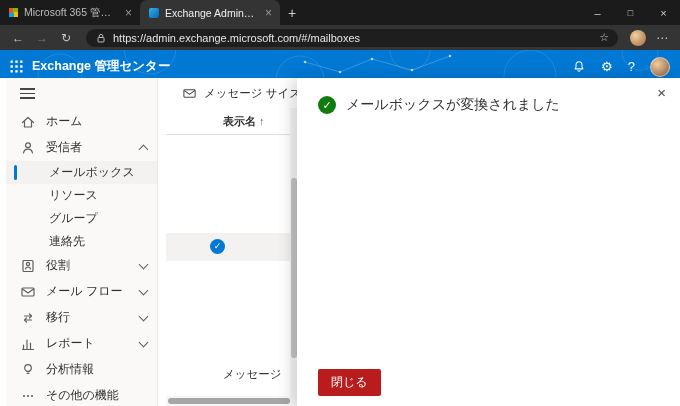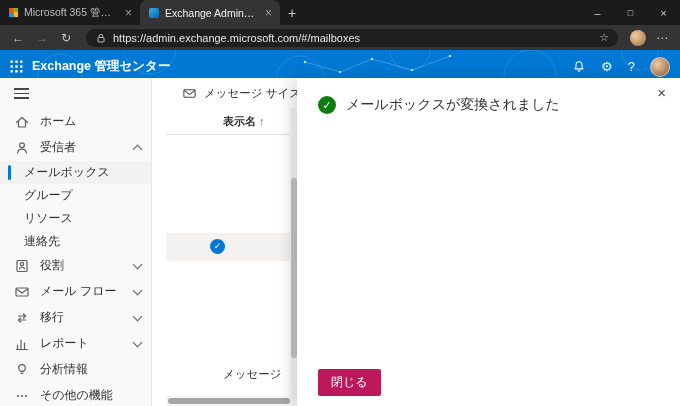--- a/index.html
+++ b/index.html
@@ -32,25 +32,25 @@
   .pattern{position:absolute;inset:0;pointer-events:none;}
   .waffle{width:32px;display:flex;align-items:center;justify-content:center;z-index:1;}
   .suite-title{font-size:12.5px;font-weight:600;z-index:1;}
   .suite-right{margin-left:auto;display:flex;align-items:center;gap:15px;padding-right:10px;z-index:1;}
   .s-glyph{font-size:13px;color:#fff;line-height:1;}
   .s-avatar{width:20px;height:20px;border-radius:50%;background:radial-gradient(circle at 35% 35%,#f0cfa0,#8a5a3a);border:1px solid rgba(255,255,255,.5);box-sizing:border-box;}
 
   
   .app{position:absolute;top:78px;left:0;right:0;height:328px;background:#fff;}
 
-  .nav{position:absolute;left:0;top:0;bottom:0;width:152px;background:#faf9f8;border-right:1px solid #ebe9e7;box-sizing:border-box;overflow:hidden;}
+  .nav{position:absolute;left:6px;top:0;bottom:0;width:152px;background:#faf9f8;border-right:1px solid #ebe9e7;box-sizing:border-box;overflow:hidden;}
   .hamburger{margin:10px 0 10px 14px;width:15px;display:flex;flex-direction:column;gap:3px;}
   .hamburger i{display:block;height:1.5px;background:#484644;}
   .nav-item{position:relative;height:26px;display:flex;align-items:center;gap:10px;padding:0 10px 0 14px;font-size:12px;color:#323130;cursor:default;}
-  .nav-item.sub{height:23px;padding-left:24px;}
+  .nav-item.sub{height:23px;padding-left:43px;}
   .nav-item.sub.selected{background:#f3f2f1;}
   .nav-item.sub.selected::before{content:"";position:absolute;left:8px;top:4px;bottom:4px;width:3px;border-radius:2px;background:#0078d4;}
   .nicon{width:16px;height:16px;display:flex;align-items:center;justify-content:center;flex:0 0 auto;}
   .nicon svg{stroke:#605e5c;fill:none;stroke-width:1.2;stroke-linecap:round;stroke-linejoin:round;}
   .nlabel{white-space:nowrap;overflow:hidden;text-overflow:ellipsis;}
   .chev{margin-left:auto;width:6px;height:6px;border-right:1.3px solid #605e5c;border-bottom:1.3px solid #605e5c;flex:0 0 auto;}
   .chev.down{transform:rotate(45deg);margin-top:-3px;}
   .chev.up{transform:rotate(-135deg);margin-top:3px;}
 
   .main{position:absolute;left:166px;right:0;top:0;bottom:0;background:#fff;}
@@ -69,21 +69,21 @@
   .hscroll{position:absolute;left:0;bottom:0;width:131px;height:10px;background:#f6f6f6;}
   .hthumb{position:absolute;left:2px;bottom:2px;width:122px;height:6px;background:#a6a6a6;border-radius:3px;}
 
   
   .flyout{position:absolute;left:297px;right:0;top:0;bottom:0;background:#fff;box-shadow:-6px 0 14px rgba(0,0,0,.15);z-index:5;}
   .fclose{position:absolute;top:7px;right:14px;font-size:15px;color:#484644;line-height:1;cursor:default;}
   .phead{display:flex;align-items:center;gap:10px;padding:18px 0 0 21px;}
   .success{width:18px;height:18px;border-radius:50%;background:#107c10;display:flex;align-items:center;justify-content:center;flex:0 0 auto;}
   .success span{color:#fff;font-size:11px;font-weight:700;line-height:1;}
   .ptitle{font-size:14px;font-weight:400;color:#323130;}
-  .pbtn{position:absolute;left:21px;bottom:10px;background:#be185d;color:#fff;border:none;border-radius:2px;font-size:12px;font-family:Liberation Sans, sans-serif;padding:5px 13px;cursor:pointer;}
+  .pbtn{position:absolute;left:21px;bottom:10px;background:#b91c1c;color:#fff;border:none;border-radius:2px;font-size:12px;font-family:Liberation Sans, sans-serif;padding:5px 13px;cursor:pointer;}
 </style>
 </head>
 <body>
 
 <div class="screen">
 
   <div class="tabstrip">
     <div class="tab">
       <span class="fav-ms"></span>
       <span class="tab-title">Microsoft 365 管理センター - Home</span>
@@ -189,24 +189,24 @@
             </svg>
         </span>
         <span class="nlabel">受信者</span>
         <span class="chev up"></span>
       </div>
 
       <div class="nav-item sub selected">
         <span class="nlabel">メールボックス</span>
       </div>
       <div class="nav-item sub">
+        <span class="nlabel">リソース</span>
+      </div>
+      <div class="nav-item sub">
         <span class="nlabel">グループ</span>
-      </div>
-      <div class="nav-item sub">
-        <span class="nlabel">リソース</span>
       </div>
       <div class="nav-item sub">
         <span class="nlabel">連絡先</span>
       </div>
 
       <div class="nav-item">
         <span class="nicon">
           <svg width="16" height="16" viewBox="0 0 16 16">
               <rect x="3" y="2.5" width="10" height="11" rx="1"></rect>
               <circle cx="8" cy="6" r="1.6"></circle>

